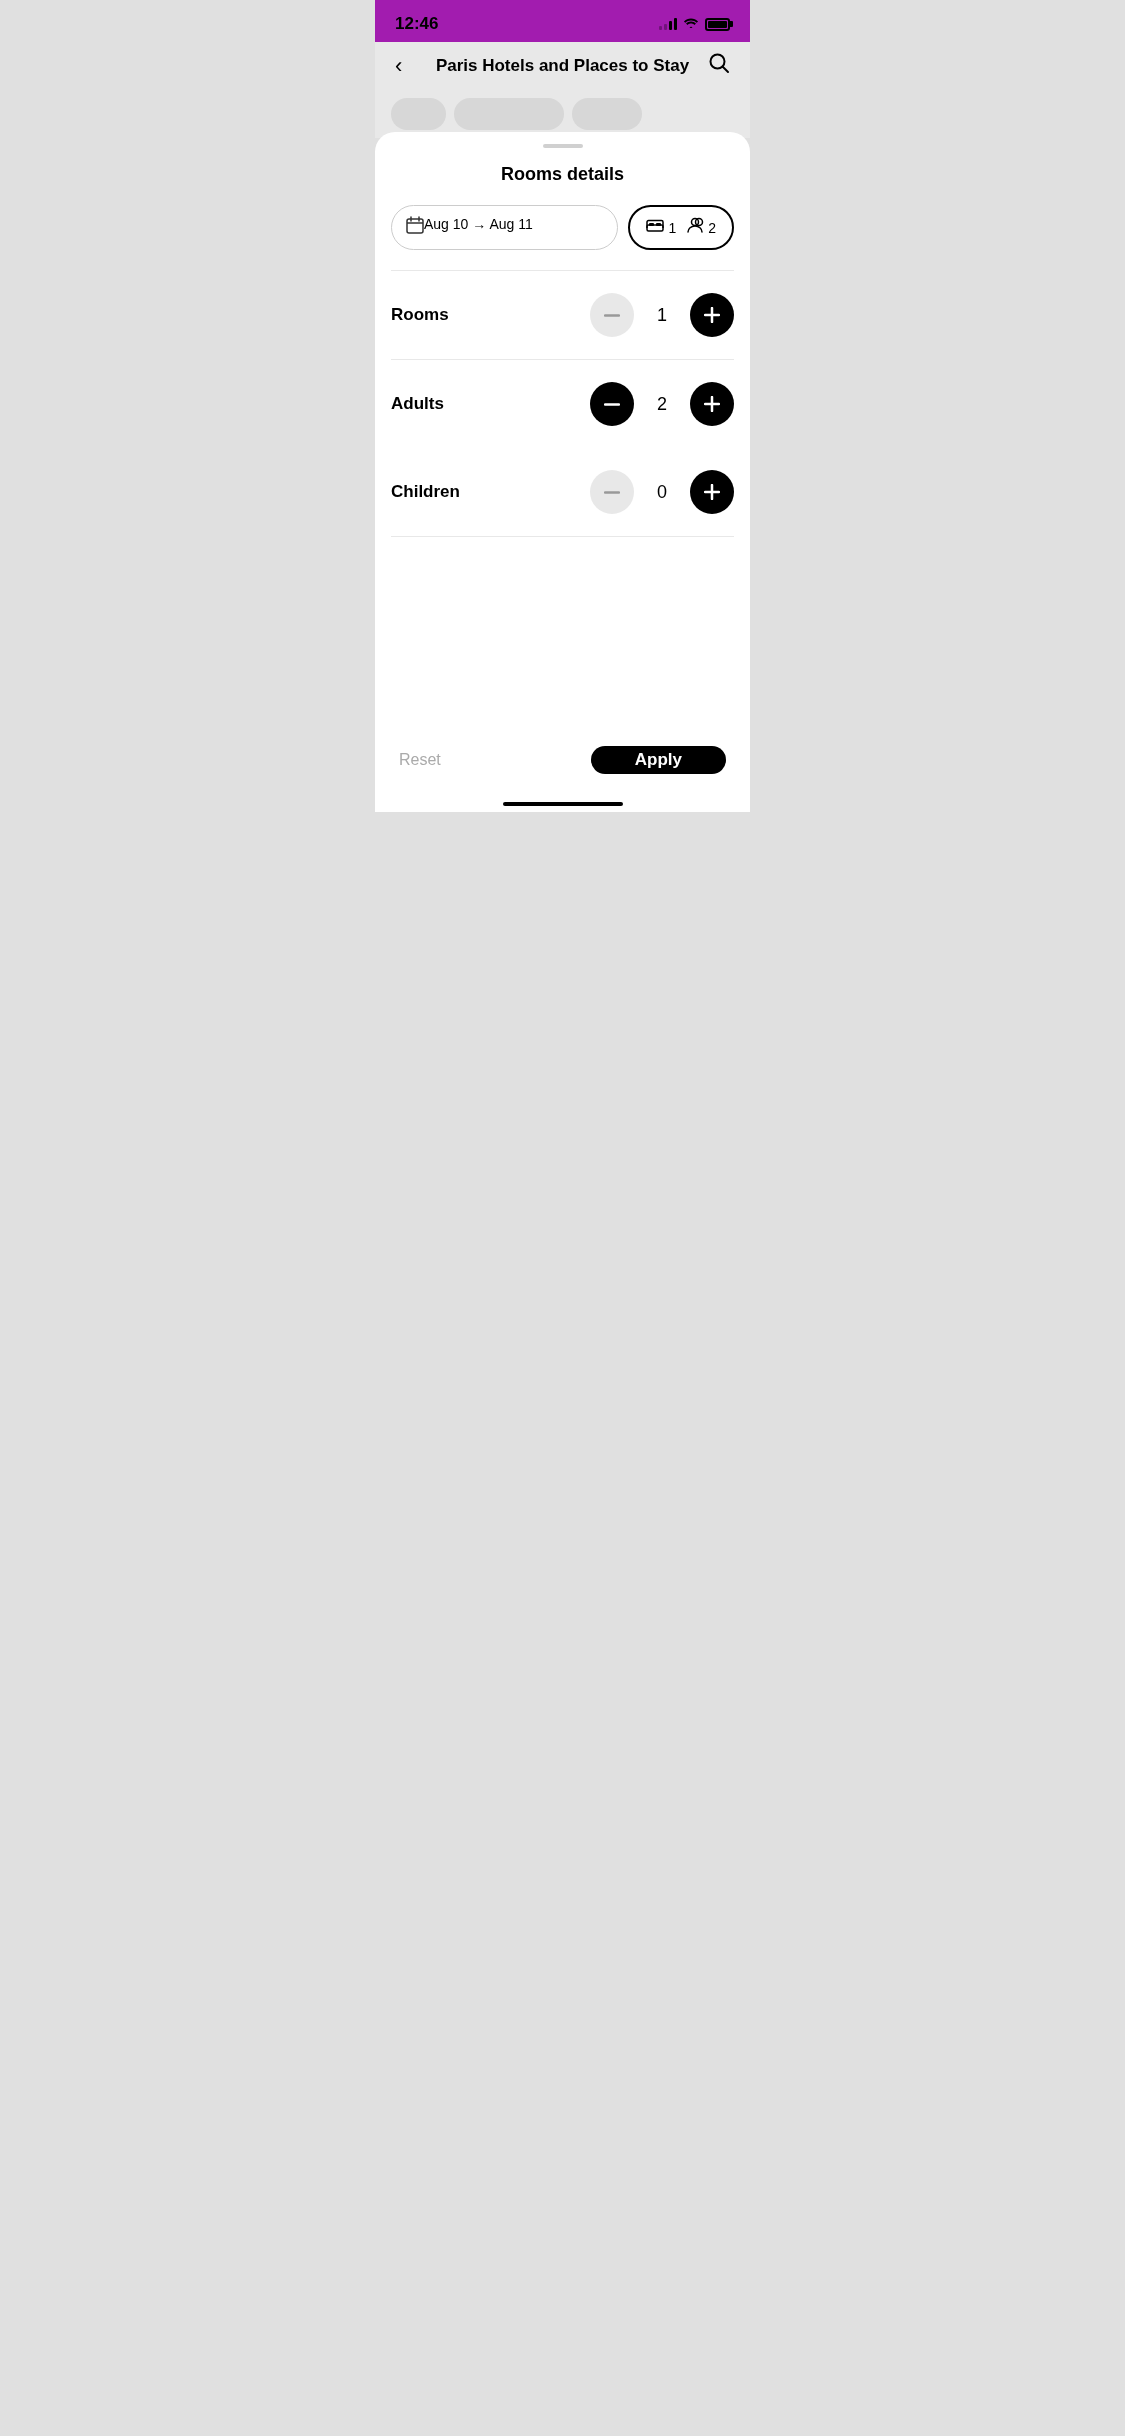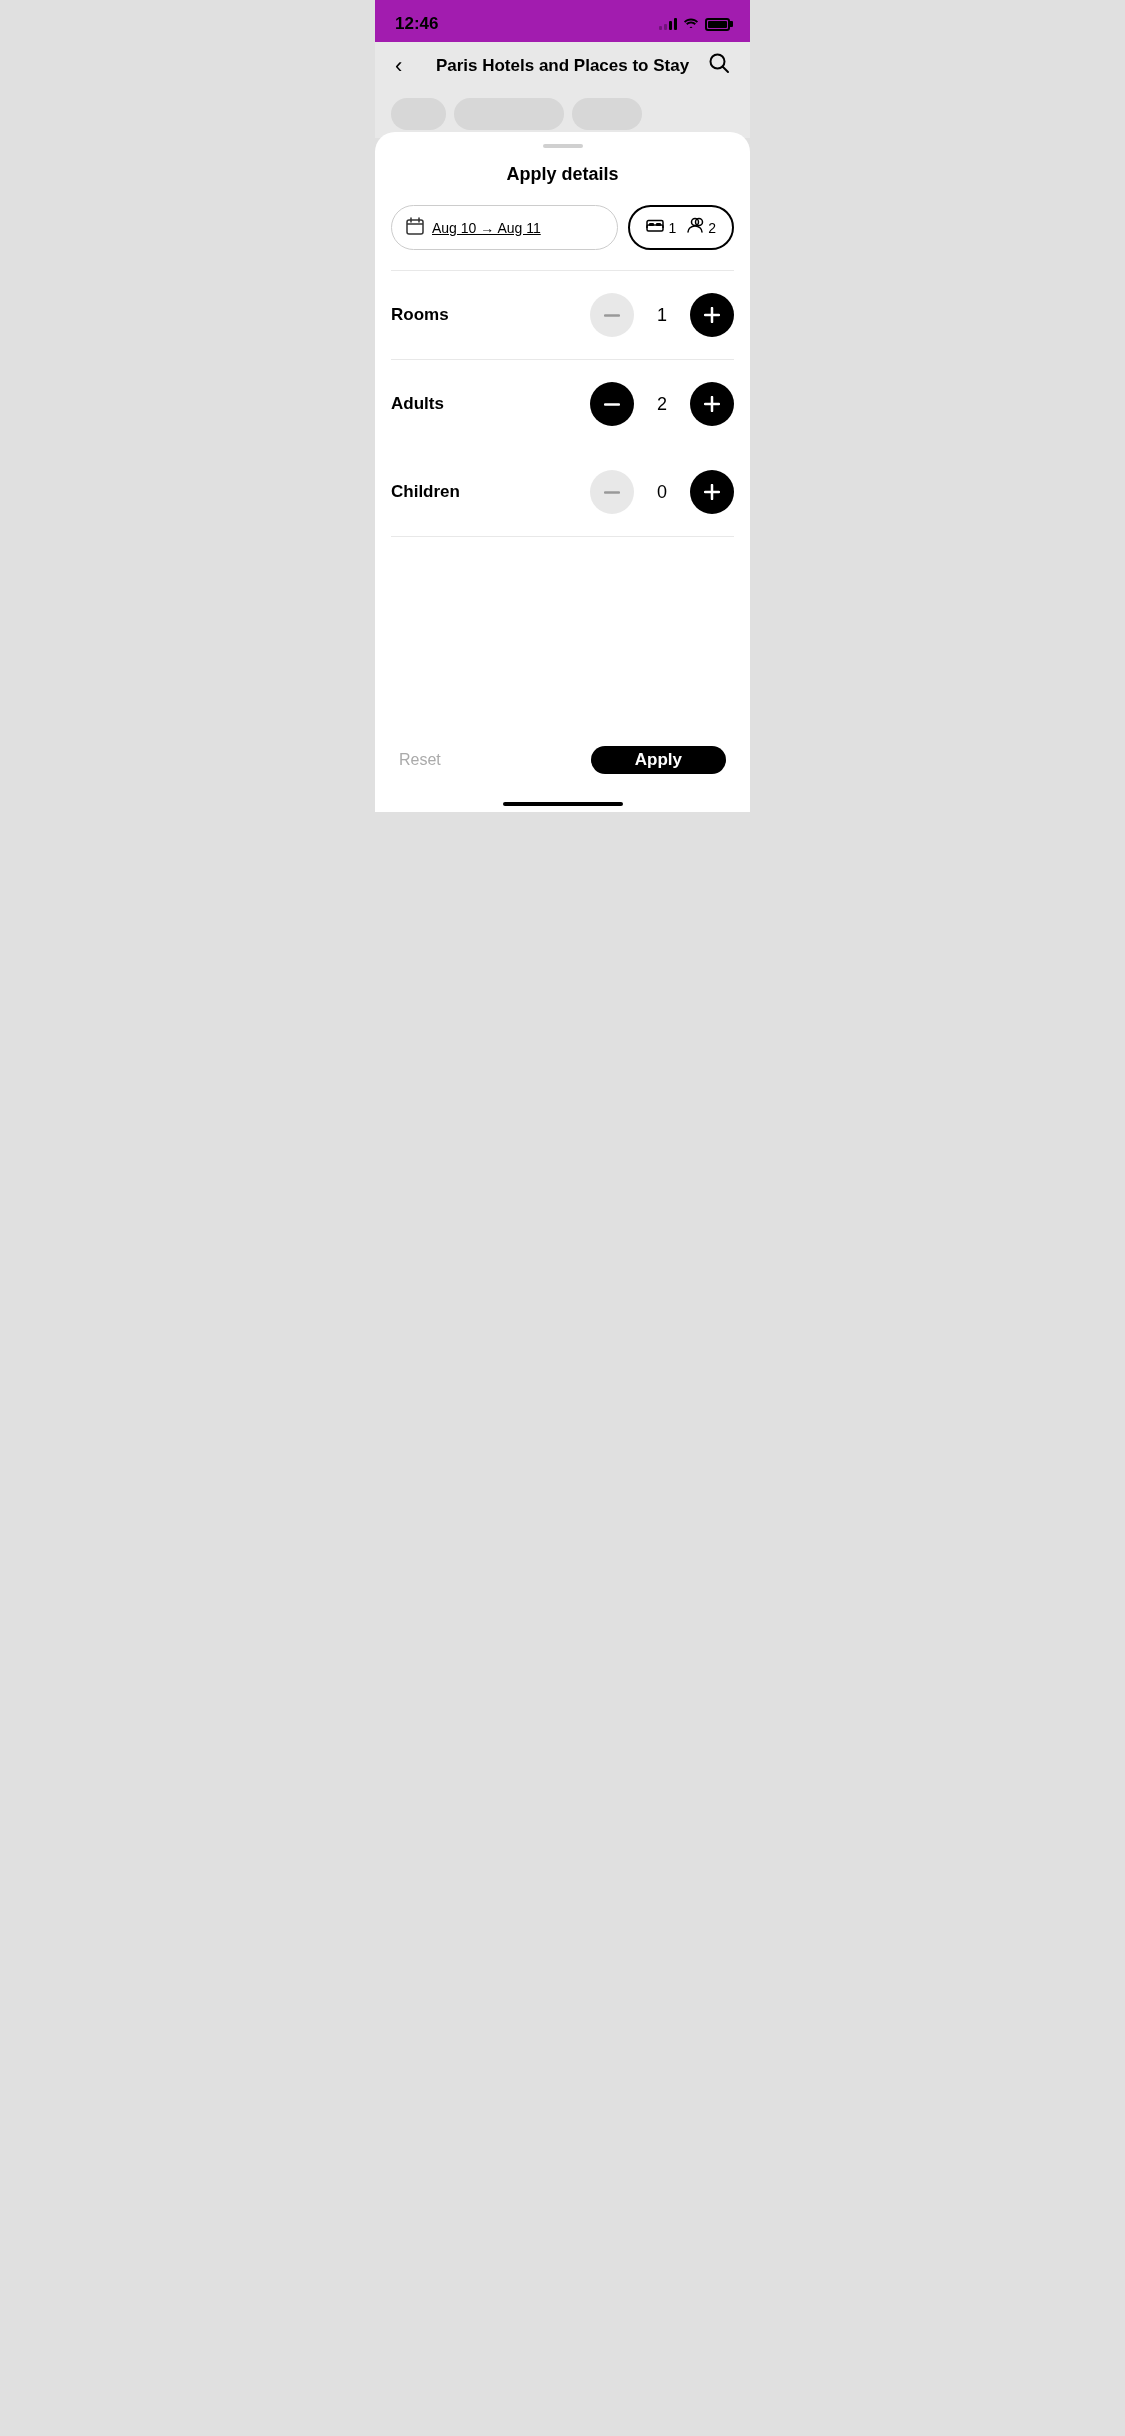--- a/index.html
+++ b/index.html
@@ -173,27 +173,24 @@
     
     .selectors-row {
       display: flex;
       gap: 10px;
       padding: 0 16px 20px;
     }
 
     .date-selector {
       flex: 1;
       display: flex;
-      align-items: center;
-      gap: 8px;
       border: 1.5px solid #ccc;
       border-radius: 30px;
       padding: 10px 14px;
       cursor: pointer;
-      text-decoration: underline;
     }
 
     .date-selector-icon {
       font-size: 16px;
       color: #333;
     }
 
     .date-selector-text {
       font-size: 14px;
       font-weight: 500;
@@ -381,21 +378,21 @@
   <div class="chip-placeholder wide"></div>
   <div class="chip-placeholder"></div>
 </div>
 
 <div class="bottom-sheet">
 
   <div class="drag-handle-container">
     <div class="drag-handle"></div>
   </div>
 
-  <div class="sheet-title">Apply details</div>
+  <div class="sheet-title">Rooms details</div>
 
   <div class="selectors-row">
     <div class="date-selector">
       <span class="date-selector-icon">
         <svg width="18" height="18" viewBox="0 0 18 18" fill="none">
           <rect x="1" y="3" width="16" height="14" rx="2" stroke="#333" stroke-width="1.5"></rect>
           <line x1="1" y1="7" x2="17" y2="7" stroke="#333" stroke-width="1.5"></line>
           <line x1="5" y1="1" x2="5" y2="5" stroke="#333" stroke-width="1.5" stroke-linecap="round"></line>
           <line x1="13" y1="1" x2="13" y2="5" stroke="#333" stroke-width="1.5" stroke-linecap="round"></line>
         </svg>

